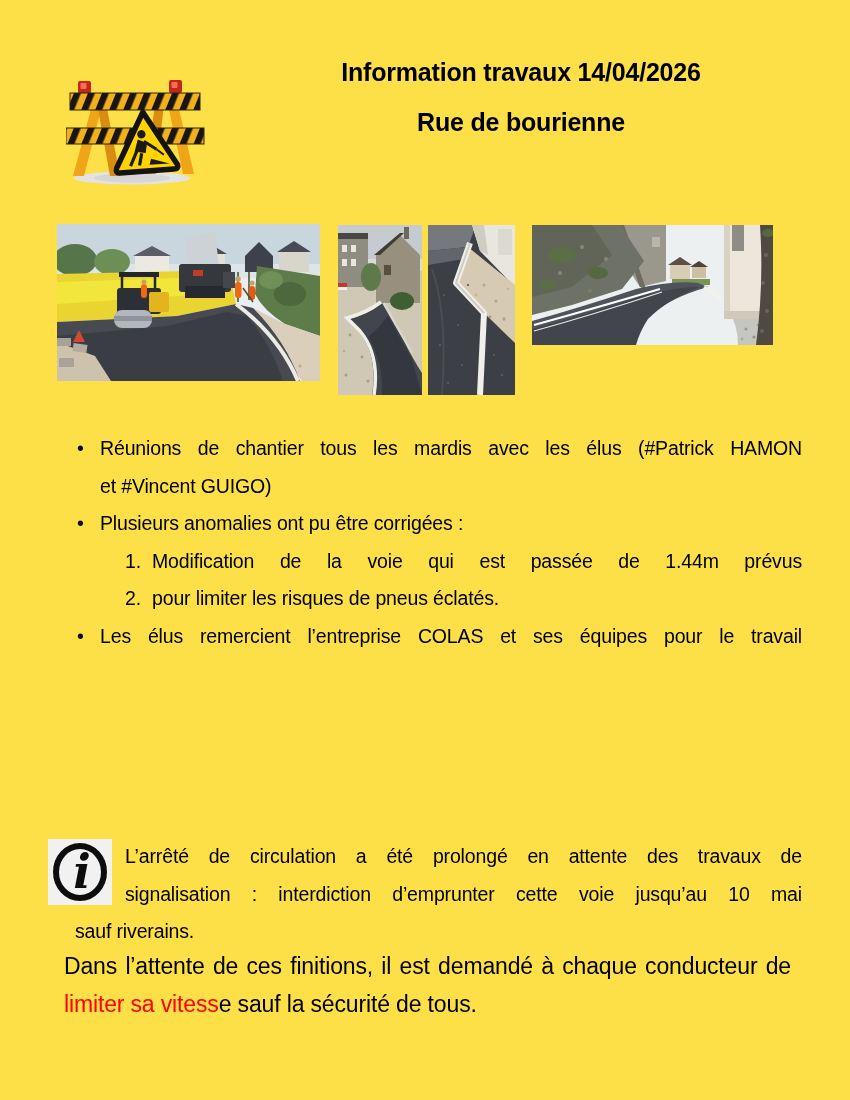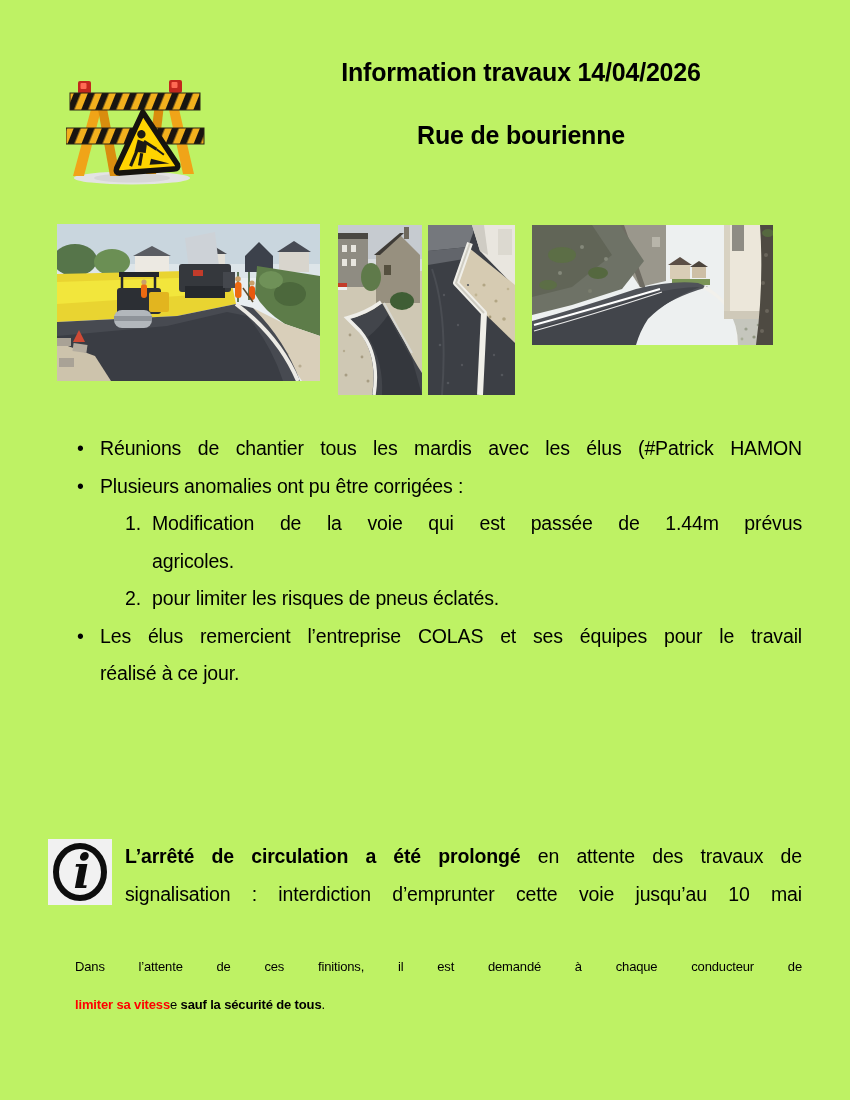--- a/index.html
+++ b/index.html
@@ -1,41 +1,41 @@
 <!DOCTYPE html>
 <html><head>
 <meta charset="utf-8">
 <style>
   html,body { margin:0; padding:0; background:#ffffff; }
   .page {
-    position:relative; width:850px; height:1100px; background:#bef264;
+    position:relative; width:850px; height:1100px; background:#fde047;
     font-family:"Liberation Sans", sans-serif; color:#000; overflow:hidden;
   }
   
   .header-icon { position:absolute; left:66px; top:78px; width:140px; height:110px; }
   .title-block { position:absolute; left:210px; top:56px; width:622px; text-align:center; }
   .title-line { font-weight:bold; font-size:25px; line-height:32px; letter-spacing:-0.2px; }
-  .title-line + .title-line { margin-top:31px; }
+  .title-line + .title-line { margin-top:18px; }
   
   .photo { position:absolute; margin:0; padding:0; }
   .photo svg { display:block; }
   
   .list-block { position:absolute; left:75px; top:430px; width:727px; font-size:19.5px; letter-spacing:-0.15px; }
   .line, .jline { line-height:37.5px; }
   .jline { text-align:justify; text-align-last:justify; }
   .li { position:relative; }
   .li .marker { position:absolute; top:0; line-height:37.5px; }
   .li.bullet .marker { left:2px; }
   .li.bullet .li-text { padding-left:25px; }
   .li.num .marker { left:50px; }
   .li.num .li-text { padding-left:77px; }
   .info-block { position:absolute; left:75px; top:838px; width:727px; font-size:19.5px; letter-spacing:-0.15px; }
   .info-icon-float { float:left; width:64px; height:66px; margin:1px 13px 6px -27px; }
-  .closing-block { position:absolute; left:75px; top:948px; width:727px; font-size:13px; letter-spacing:-0.15px; }
-  b { font-weight:bold; }
+  .closing-block { position:absolute; left:64px; top:948px; width:727px; font-size:23px; letter-spacing:-0.15px; }
+  b { font-weight:normal; }
 </style>
 </head>
 <body>
 
 <div class="page">
 
   <div class="header-icon">
     <svg viewBox="0 0 140 110" width="140" height="110">
       <defs>
         <pattern id="stripes" width="13" height="18" patternUnits="userSpaceOnUse" patternTransform="rotate(22)">
@@ -279,60 +279,60 @@
         <circle cx="230" cy="106" r="2" fill="#6a655b"></circle>
       <ellipse cx="236" cy="8" rx="6" ry="4" fill="#55683f"></ellipse>
     </svg>
   </figure>
 
   <div class="list-block">
     <div class="li bullet">
       <span class="marker">•</span>
       <div class="li-text">
           <div class="jline">Réunions de chantier tous les mardis avec les élus (#Patrick HAMON</div>
+          <div class="line">et #Vincent GUIGO)</div>
         </div>
     </div>
     <div class="li bullet">
       <span class="marker">•</span>
       <div class="li-text">
           <div class="line">Plusieurs anomalies ont pu être corrigées :</div>
         </div>
     </div>
     <div class="li num">
       <span class="marker">1.</span>
       <div class="li-text">
           <div class="jline">Modification de la voie qui est passée de 1.44m prévus</div>
-          <div class="line">agricoles.</div>
         </div>
     </div>
     <div class="li num">
       <span class="marker">2.</span>
       <div class="li-text">
           <div class="line">pour limiter les risques de pneus éclatés.</div>
         </div>
     </div>
     <div class="li bullet">
       <span class="marker">•</span>
       <div class="li-text">
           <div class="jline">Les élus remercient l’entreprise COLAS et ses équipes pour le travail</div>
-          <div class="line">réalisé à ce jour.</div>
         </div>
     </div>
   </div>
 
   <div class="info-block">
     <div class="info-icon-float">
       <svg viewBox="0 0 64 66" width="64" height="66">
         <rect width="64" height="66" fill="#f1f1f1"></rect>
         <ellipse cx="32" cy="33" rx="24" ry="26" fill="none" stroke="#0d0d0d" stroke-width="6"></ellipse>
         <text x="34" y="49" text-anchor="middle" font-family="DejaVu Serif, serif" font-style="italic" font-weight="bold" font-size="46" fill="#0d0d0d">i</text>
       </svg>
     </div>
     <div class="jline"><b>L’arrêté de circulation a été prolongé</b><span> en attente des travaux de</span></div>
     <div class="jline">signalisation : interdiction d’emprunter cette voie jusqu’au 10 mai</div>
+    <div class="line">sauf riverains.</div>
   </div>
 
   <div class="closing-block">
     <div class="jline">Dans l’attente de ces finitions, il est demandé à chaque conducteur de</div>
     <div class="line"><b style="color: rgb(254, 0, 0); margin-top: 10px;">limiter sa vitess</b><span>e</span><b> sauf la sécurité de tous</b><span>.</span></div>
   </div>
 
 </div>
 
 </body></html>

